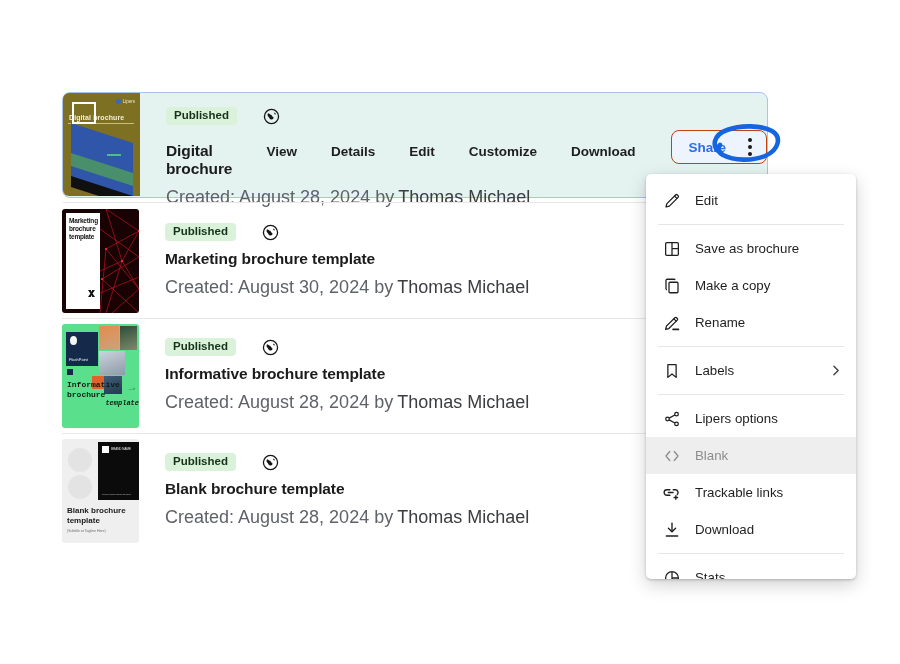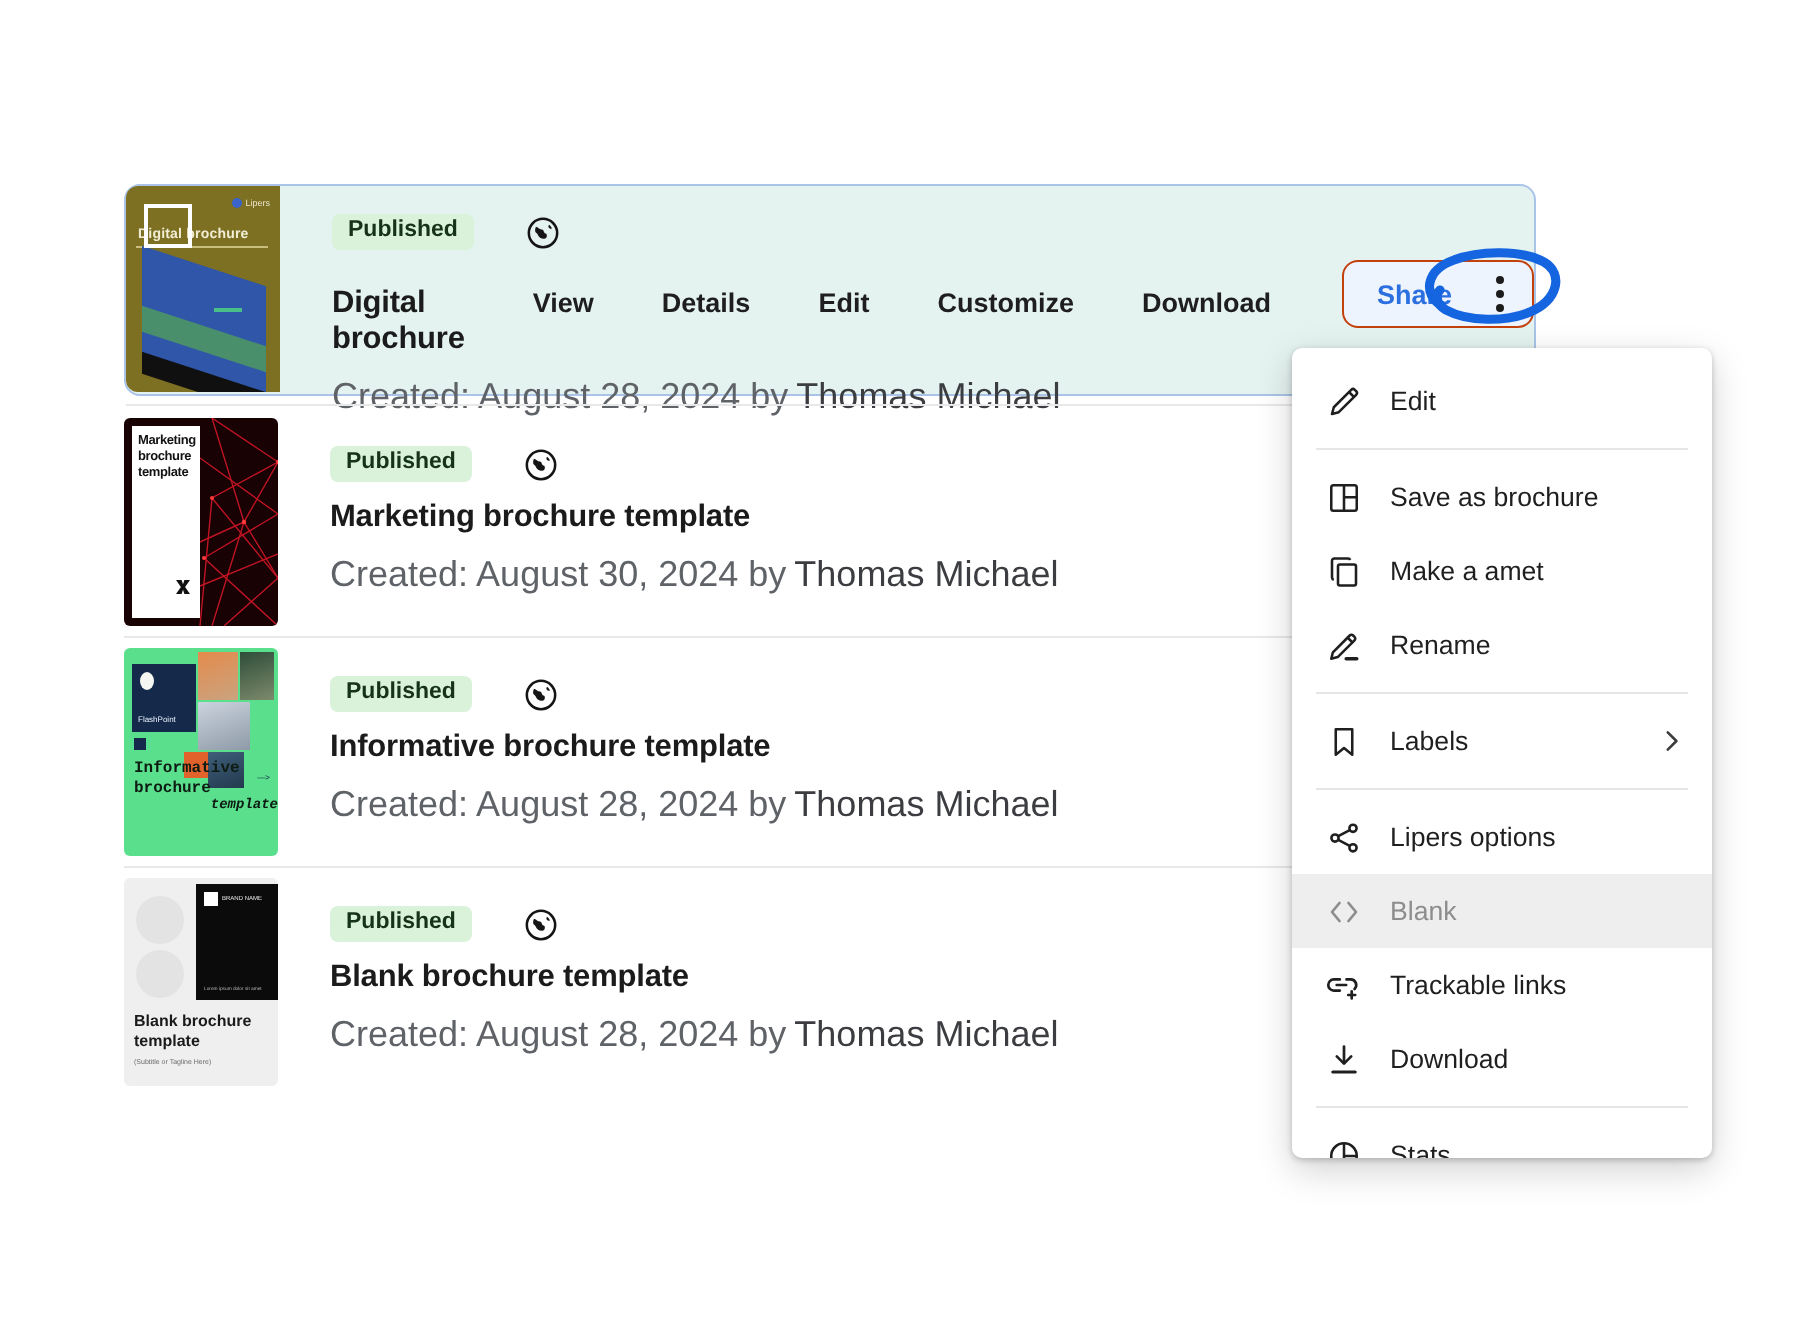--- a/index.html
+++ b/index.html
@@ -335,21 +335,21 @@
       <span class="mlabel">Save as brochure</span>
     </div>
 
     <div class="mi">
       <span class="micon">
         <svg width="18" height="18" viewBox="0 0 24 24" fill="none" stroke="#1f1f1f" stroke-width="1.7">
             <rect x="8" y="7" width="12" height="14" rx="1.3"></rect>
             <path d="M5.2 17.2A1.6 1.6 0 0 1 4 15.7V4.6C4 3.7 4.7 3 5.6 3h9.1c.7 0 1.2.4 1.4 1"></path>
           </svg>
       </span>
-      <span class="mlabel">Make a amet</span>
+      <span class="mlabel">Make a copy</span>
     </div>
 
     <div class="mi">
       <span class="micon">
         <svg width="18" height="18" viewBox="0 0 24 24" fill="none" stroke="#1f1f1f" stroke-width="1.7" stroke-linecap="round" stroke-linejoin="round">
             <path d="M3.5 20.5l4.3-1.1L19 8.2a1.6 1.6 0 0 0 0-2.3l-.9-.9a1.6 1.6 0 0 0-2.3 0L4.6 16.2z"></path>
             <path d="M14.5 6.5l3 3"></path>
             <path d="M13.5 20.5h7" stroke-width="2.4"></path>
           </svg>
       </span>

